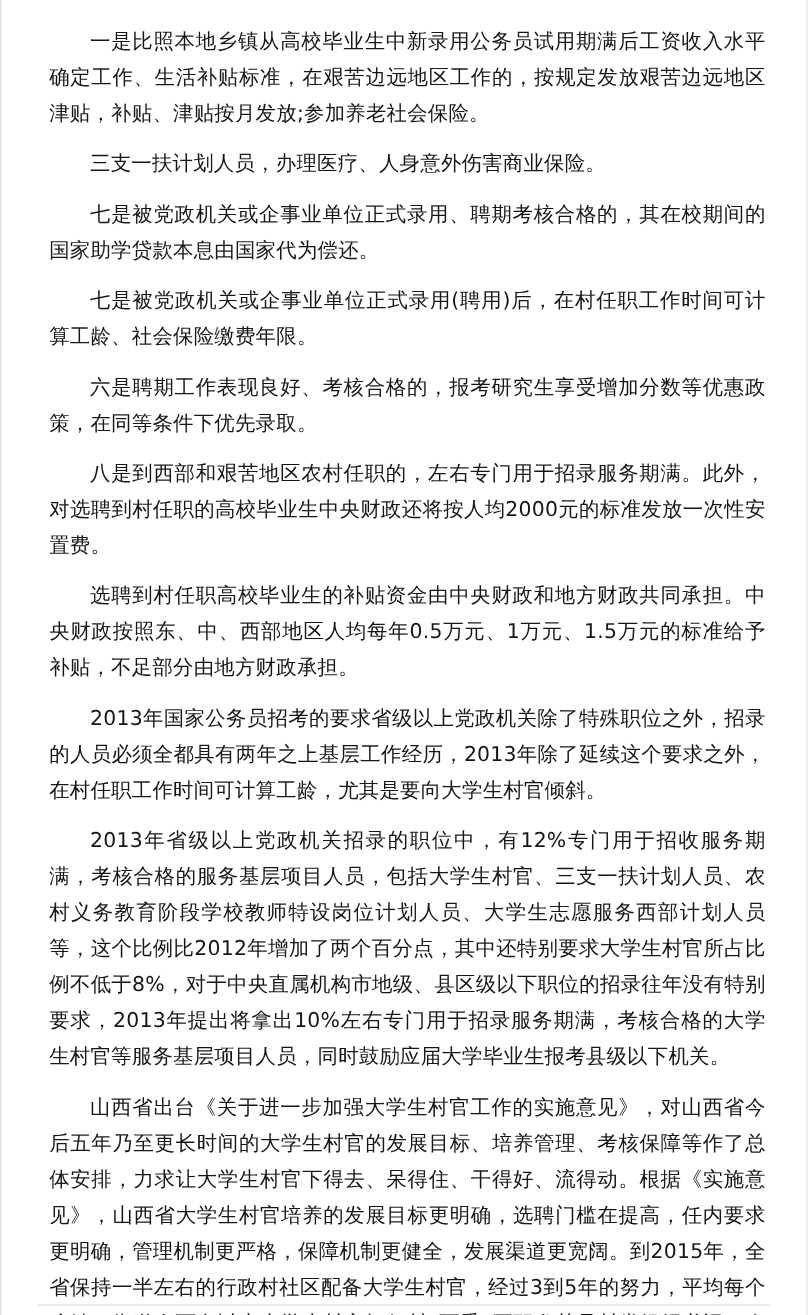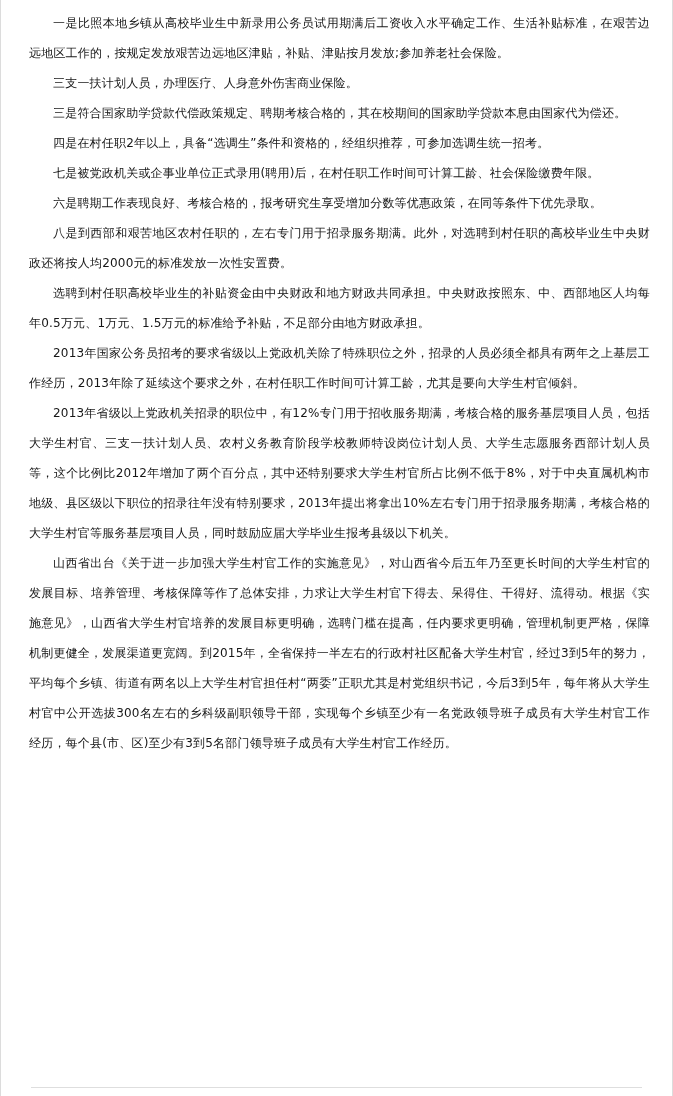--- a/index.html
+++ b/index.html
@@ -28,26 +28,26 @@
   .page-inner {
     position: absolute;
     left: 0;
     top: 0;
     width: 673px;
     padding: 8px 24px 0 28px;
     box-sizing: border-box;
   }
 
   p.para {
-    margin: 0;
+    margin: 12px;
     padding: 0;
     text-indent: 2em;
     text-align: justify;
     text-justify: inter-ideograph;
-    font-size: 12px;
+    font-size: 17px;
     line-height: 30px;
     letter-spacing: 0.2px;
     color: #161616;
     word-break: break-all;
   }
 
   .rule {
     position: absolute;
     left: 30px;
     right: 30px;
@@ -57,22 +57,21 @@
   }
 </style>
 </head>
 <body>
 
 <div id="page">
   <div class="page-inner">
 
     <p class="para">一是比照本地乡镇从高校毕业生中新录用公务员试用期满后工资收入水平确定工作、生活补贴标准，在艰苦边远地区工作的，按规定发放艰苦边远地区津贴，补贴、津贴按月发放;参加养老社会保险。</p>
     <p class="para">三支一扶计划人员，办理医疗、人身意外伤害商业保险。</p>
-    <p class="para">三是符合国家助学贷款代偿政策规定、聘期考核合格的，其在校期间的国家助学贷款本息由国家代为偿还。</p>
-    <p class="para">四是在村任职2年以上，具备“选调生”条件和资格的，经组织推荐，可参加选调生统一招考。</p>
+    <p class="para">七是被党政机关或企事业单位正式录用、聘期考核合格的，其在校期间的国家助学贷款本息由国家代为偿还。</p>
     <p class="para">七是被党政机关或企事业单位正式录用(聘用)后，在村任职工作时间可计算工龄、社会保险缴费年限。</p>
     <p class="para">六是聘期工作表现良好、考核合格的，报考研究生享受增加分数等优惠政策，在同等条件下优先录取。</p>
     <p class="para">八是到西部和艰苦地区农村任职的，左右专门用于招录服务期满。此外，对选聘到村任职的高校毕业生中央财政还将按人均2000元的标准发放一次性安置费。</p>
     <p class="para">选聘到村任职高校毕业生的补贴资金由中央财政和地方财政共同承担。中央财政按照东、中、西部地区人均每年0.5万元、1万元、1.5万元的标准给予补贴，不足部分由地方财政承担。</p>
     <p class="para">2013年国家公务员招考的要求省级以上党政机关除了特殊职位之外，招录的人员必须全都具有两年之上基层工作经历，2013年除了延续这个要求之外，在村任职工作时间可计算工龄，尤其是要向大学生村官倾斜。</p>
     <p class="para">2013年省级以上党政机关招录的职位中，有12%专门用于招收服务期满，考核合格的服务基层项目人员，包括大学生村官、三支一扶计划人员、农村义务教育阶段学校教师特设岗位计划人员、大学生志愿服务西部计划人员等，这个比例比2012年增加了两个百分点，其中还特别要求大学生村官所占比例不低于8%，对于中央直属机构市地级、县区级以下职位的招录往年没有特别要求，2013年提出将拿出10%左右专门用于招录服务期满，考核合格的大学生村官等服务基层项目人员，同时鼓励应届大学毕业生报考县级以下机关。</p>
     <p class="para">山西省出台《关于进一步加强大学生村官工作的实施意见》，对山西省今后五年乃至更长时间的大学生村官的发展目标、培养管理、考核保障等作了总体安排，力求让大学生村官下得去、呆得住、干得好、流得动。根据《实施意见》，山西省大学生村官培养的发展目标更明确，选聘门槛在提高，任内要求更明确，管理机制更严格，保障机制更健全，发展渠道更宽阔。到2015年，全省保持一半左右的行政村社区配备大学生村官，经过3到5年的努力，平均每个乡镇、街道有两名以上大学生村官担任村“两委”正职尤其是村党组织书记，今后3到5年，每年将从大学生村官中公开选拔300名左右的乡科级副职领导干部，实现每个乡镇至少有一名党政领导班子成员有大学生村官工作经历，每个县(市、区)至少有3到5名部门领导班子成员有大学生村官工作经历。</p>
 
   </div>
   <div class="rule"></div>

